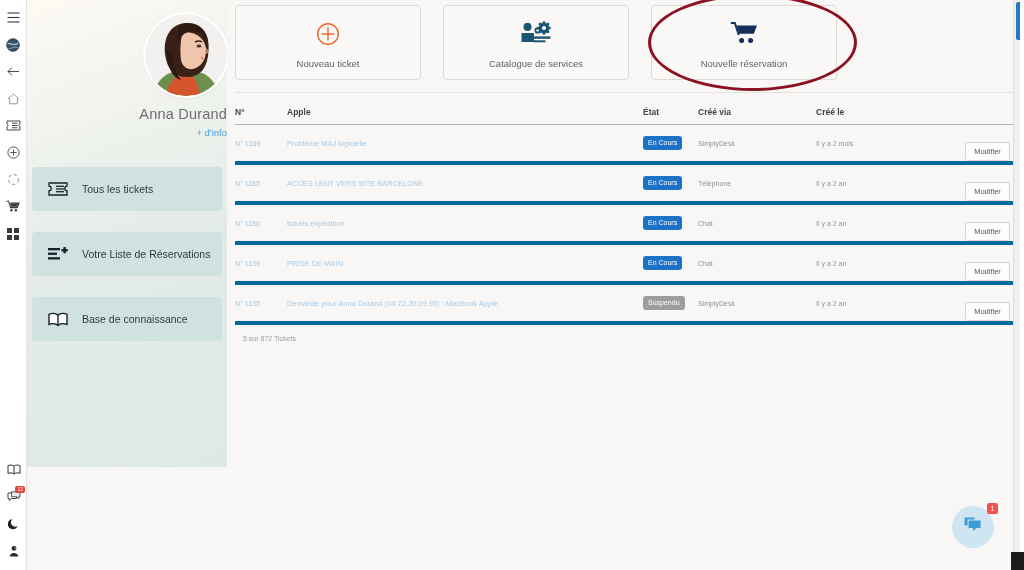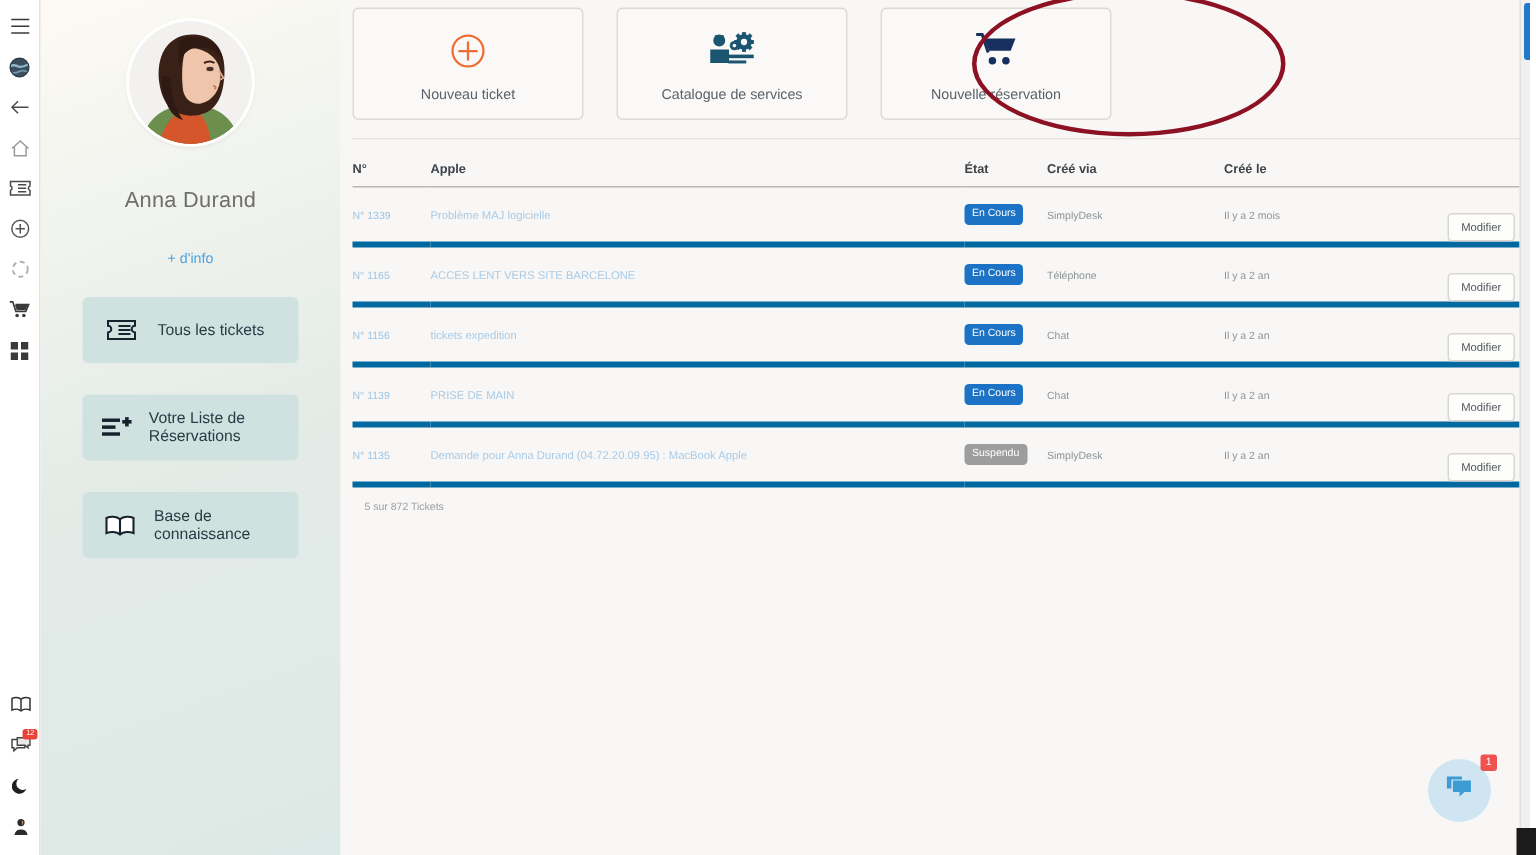--- a/index.html
+++ b/index.html
@@ -39,42 +39,41 @@
   .badge-dot {
     position: absolute; top: 3px; right: 2px;
     background: #e8443a; color: #fff;
     font-size: 5px; line-height: 7px;
     border-radius: 2px; padding: 0 2px;
     font-family: "Liberation Sans", sans-serif;
   }
 
   
   .sidebar {
-    width: 200px; flex: 0 0 200px; height: 570px;
+    width: 200px; flex: 0 0 200px; height: 467px;
     background: linear-gradient(160deg,#fdfaf3 0%,#f2f4ef 22%,#e3ebe7 55%,#dde9e6 100%);
-    display: flex; flex-direction: column; align-items: center;
+    display: flex; flex-direction: column; align-items: flex-end;
     padding-top: 14px;
     position: relative;
-    gap: 20px;
   }
   .avatar {
     width: 82px; height: 82px; border-radius: 50%;
     overflow: hidden; background: #fff;
     box-shadow: 0 0 0 2px #fff, 0 1px 4px rgba(0,0,0,.15);
   }
   .avatar svg { display: block; }
   .profile-name {
     margin-top: 10px;
     font-size: 14.5px; color: #6e6e6e; font-weight: 400;
     letter-spacing: .2px;
   }
   .profile-more {
     margin-top: 5px; font-size: 9.5px; color: #4aa3df; cursor: pointer;
   }
-  .nav { width: 100%; padding: 0 28px; }
+  .nav { width: 100%; padding: 0 5px; margin-top: 29px; }
   .nav-item {
     height: 44px; margin-bottom: 21px;
     background: #cfe2e0;
     border-radius: 4px;
     display: flex; align-items: center;
     padding-left: 13px;
     cursor: pointer;
   }
   .nav-ico { width: 26px; display:flex; align-items:center; justify-content:center; color:#1d2b36; }
   .nav-label {
@@ -87,21 +86,21 @@
     flex: 1 1 auto; height: 570px;
     background: #f8f7f5;
     position: relative;
     overflow: hidden;
   }
   .cards {
     display: flex; gap: 22px;
     padding: 5px 0 0 8px;
   }
   .card {
-    width: 154px; height: 75px;
+    width: 186px; height: 75px;
     background: #faf9f7;
     border: 1px solid #dedbd6;
     border-radius: 4px;
     display: flex; flex-direction: column;
     align-items: center; justify-content: center;
     cursor: pointer;
   }
   .card-ico { height: 34px; display:flex; align-items:center; justify-content:center; }
   .card-label { margin-top: 7px; font-size: 9.5px; color: #59626a; }
 

